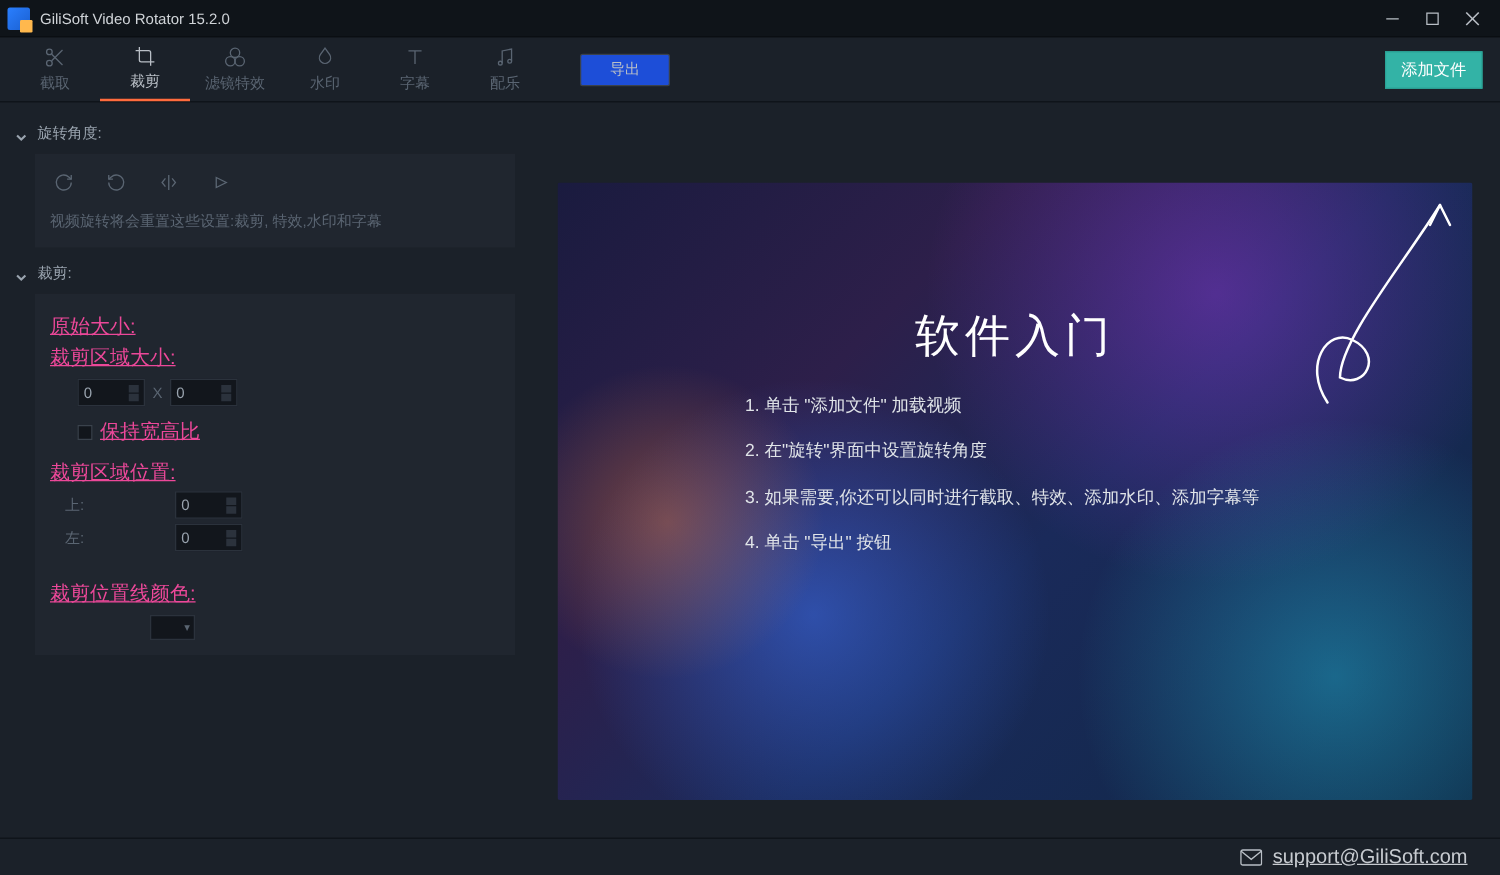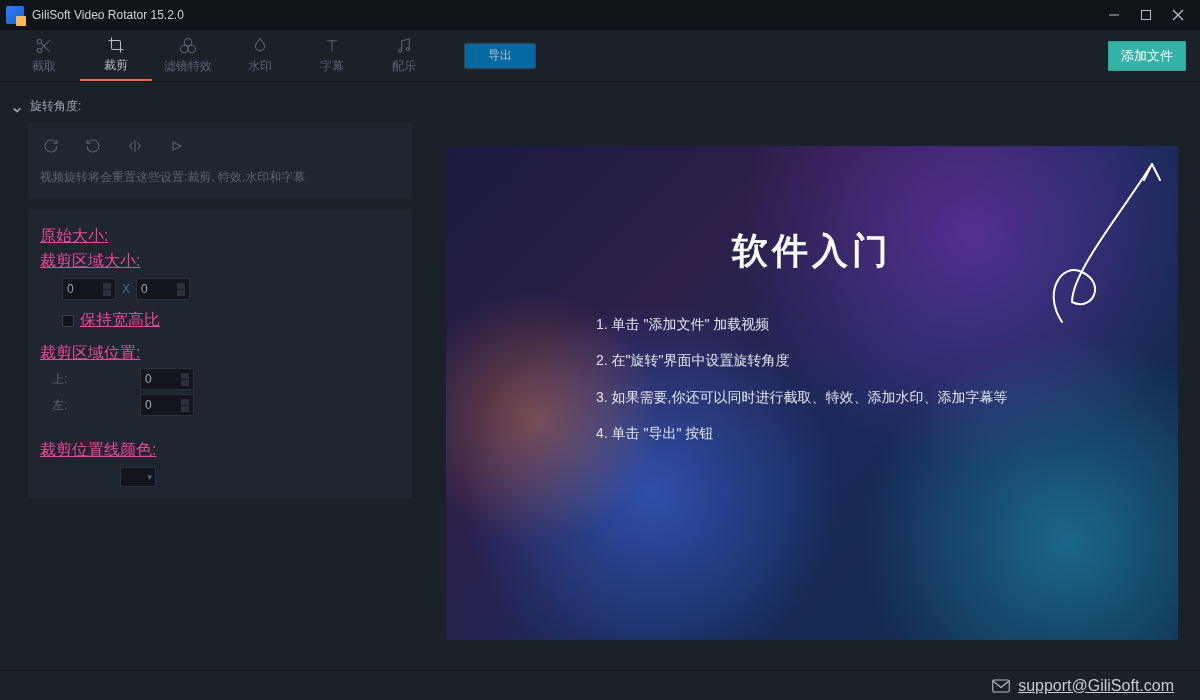--- a/index.html
+++ b/index.html
@@ -51,21 +51,21 @@
 .tab {
   width:72px;height:50px;
   display:flex;flex-direction:column;align-items:center;justify-content:center;
   color:#5a6572;cursor:pointer;gap:3px;font-size:12px;
 }
 .tab.active{color:#b9bfc6;border-bottom:2px solid #ff6b3d;}
 .tab .icon{width:18px;height:18px;display:flex;align-items:center;justify-content:center;}
 .tab svg{width:18px;height:18px;stroke:currentColor;fill:none;stroke-width:1.4;}
 .export-btn{
   margin-left:24px;width:72px;height:26px;
-  background:#0369a1;border:1px solid #3a424c;
+  background:#1d4ed8;border:1px solid #3a424c;
   color:#b9bfc6;display:flex;align-items:center;justify-content:center;
   cursor:pointer;border-radius:2px;font-size:12px;
 }
 .toolbar-spacer{flex:1;}
 .add-file-btn{
   height:30px;padding:0 12px;
   background:#33b3a6;color:#fff;border:1px solid #2aa396;
   display:flex;align-items:center;justify-content:center;
   cursor:pointer;font-size:13px;margin-right:6px;
 }
@@ -99,21 +99,21 @@
   position:absolute;left:22px;right:22px;top:64px;bottom:30px;
   border-radius:2px;
   background:
     radial-gradient(circle at 12% 55%, rgba(255,140,60,0.35), transparent 18%),
     radial-gradient(circle at 28% 70%, rgba(60,120,255,0.5), transparent 30%),
     radial-gradient(circle at 85% 80%, rgba(40,220,255,0.35), transparent 28%),
     radial-gradient(circle at 72% 18%, rgba(180,60,255,0.35), transparent 35%),
     linear-gradient(135deg,#1a1b3f 0%,#2d1f4a 30%,#1a2a5a 55%,#0f2845 100%);
   overflow:hidden;
 }
-.hero-title{position:absolute;left:0;right:0;top:81px;text-align:center;color:#fff;font-size:36px;letter-spacing:4px;font-weight:700;}
+.hero-title{position:absolute;left:0;right:0;top:99px;text-align:center;color:#fff;font-size:36px;letter-spacing:4px;font-weight:400;}
 .steps{position:absolute;left:150px;top:160px;color:#e0e4e8;font-size:14px;line-height:2.6;}
 .arrow-svg{position:absolute;right:6px;top:6px;width:160px;height:200px;pointer-events:none;}
 
 .footer{
   height:30px;background:#1b2129;border-top:1px solid #0d1116;
   display:flex;align-items:center;justify-content:flex-end;padding:0 26px;gap:8px;
 }
 .footer svg{width:18px;height:14px;stroke:#b9bfc6;fill:none;stroke-width:1.4;}
 .footer a{color:#c7cbd0;text-decoration:underline;cursor:pointer;font-size:16px;}
 </style>
@@ -238,20 +238,26 @@
           </div>
         <div class="ri">
             <svg viewBox="0 0 24 24">
               <polygon points="6,6 18,12 6,18"></polygon>
             </svg>
           </div>
       </div>
       <div class="hint-text">视频旋转将会重置这些设置:裁剪, 特效,水印和字幕</div>
     </div>
 
+    <div class="section-header">
+      <svg viewBox="0 0 12 12">
+          <polyline points="2,4 6,8 10,4"></polyline>
+        </svg>
+      <span>裁剪:</span>
+    </div>
     <div class="panel">
       <div class="field-label">原始大小:</div>
       <div class="field-label">裁剪区域大小:</div>
       <div class="size-row">
         <div class="num-input">
             <span>0</span>
             <span class="spin">
               <span></span>
               <span></span>
             </span>

